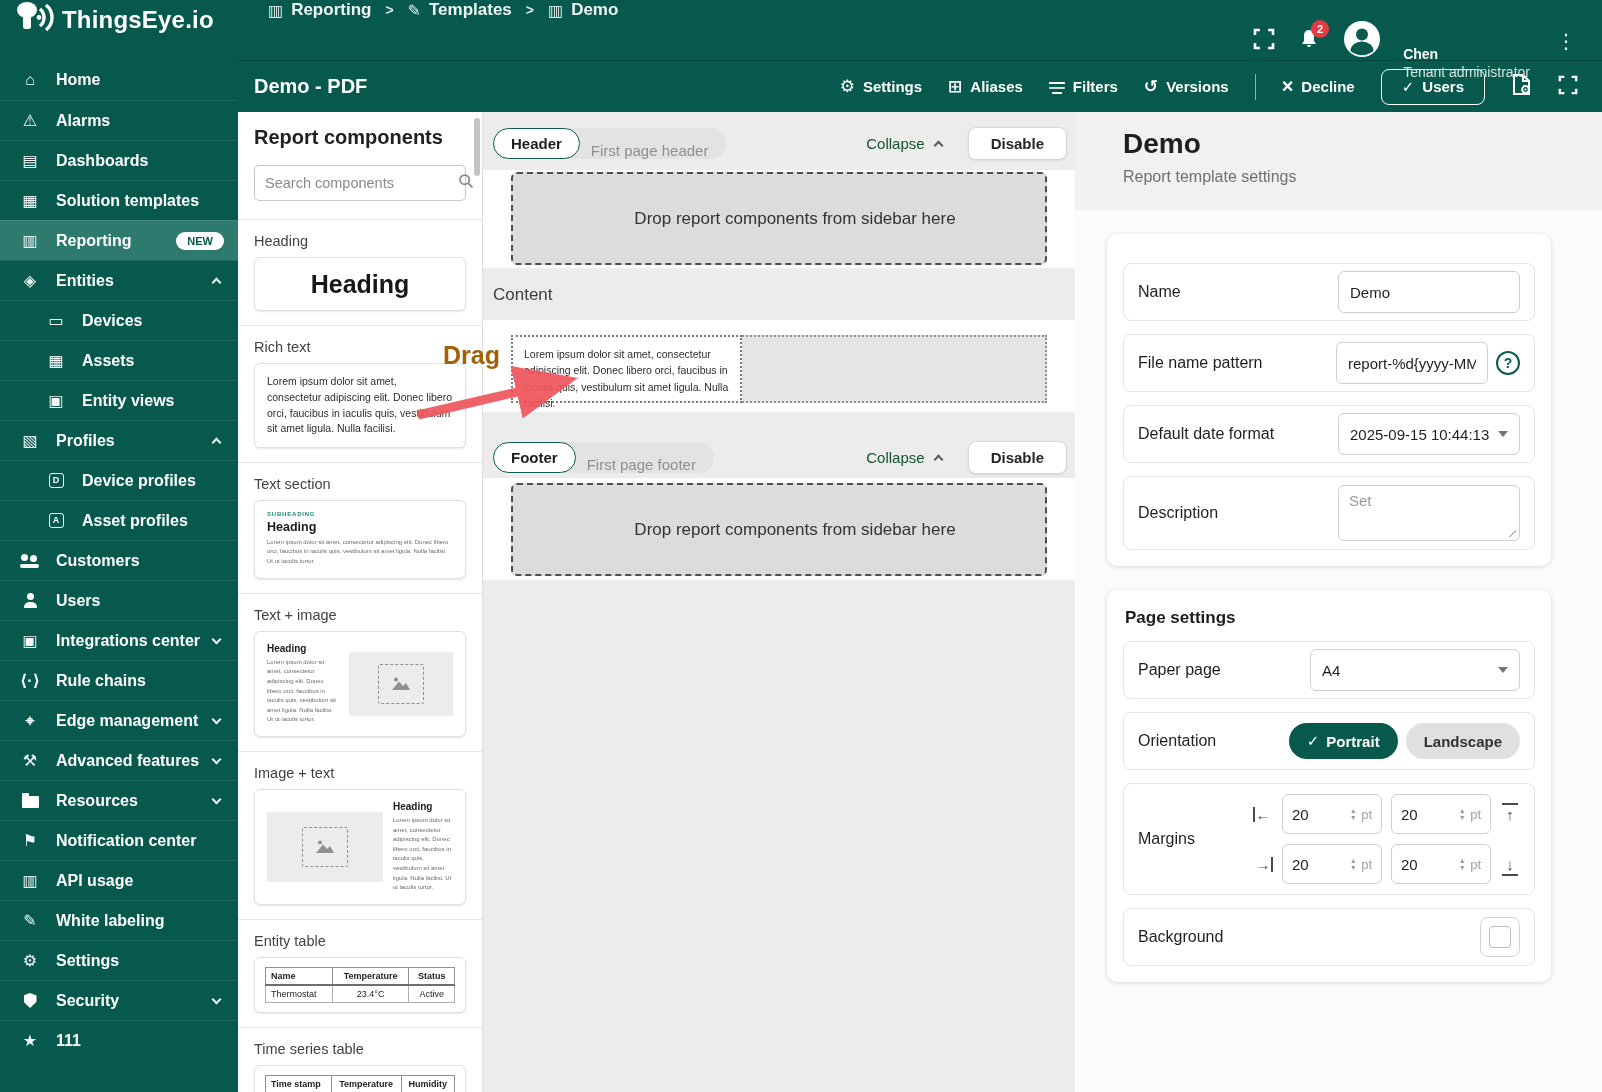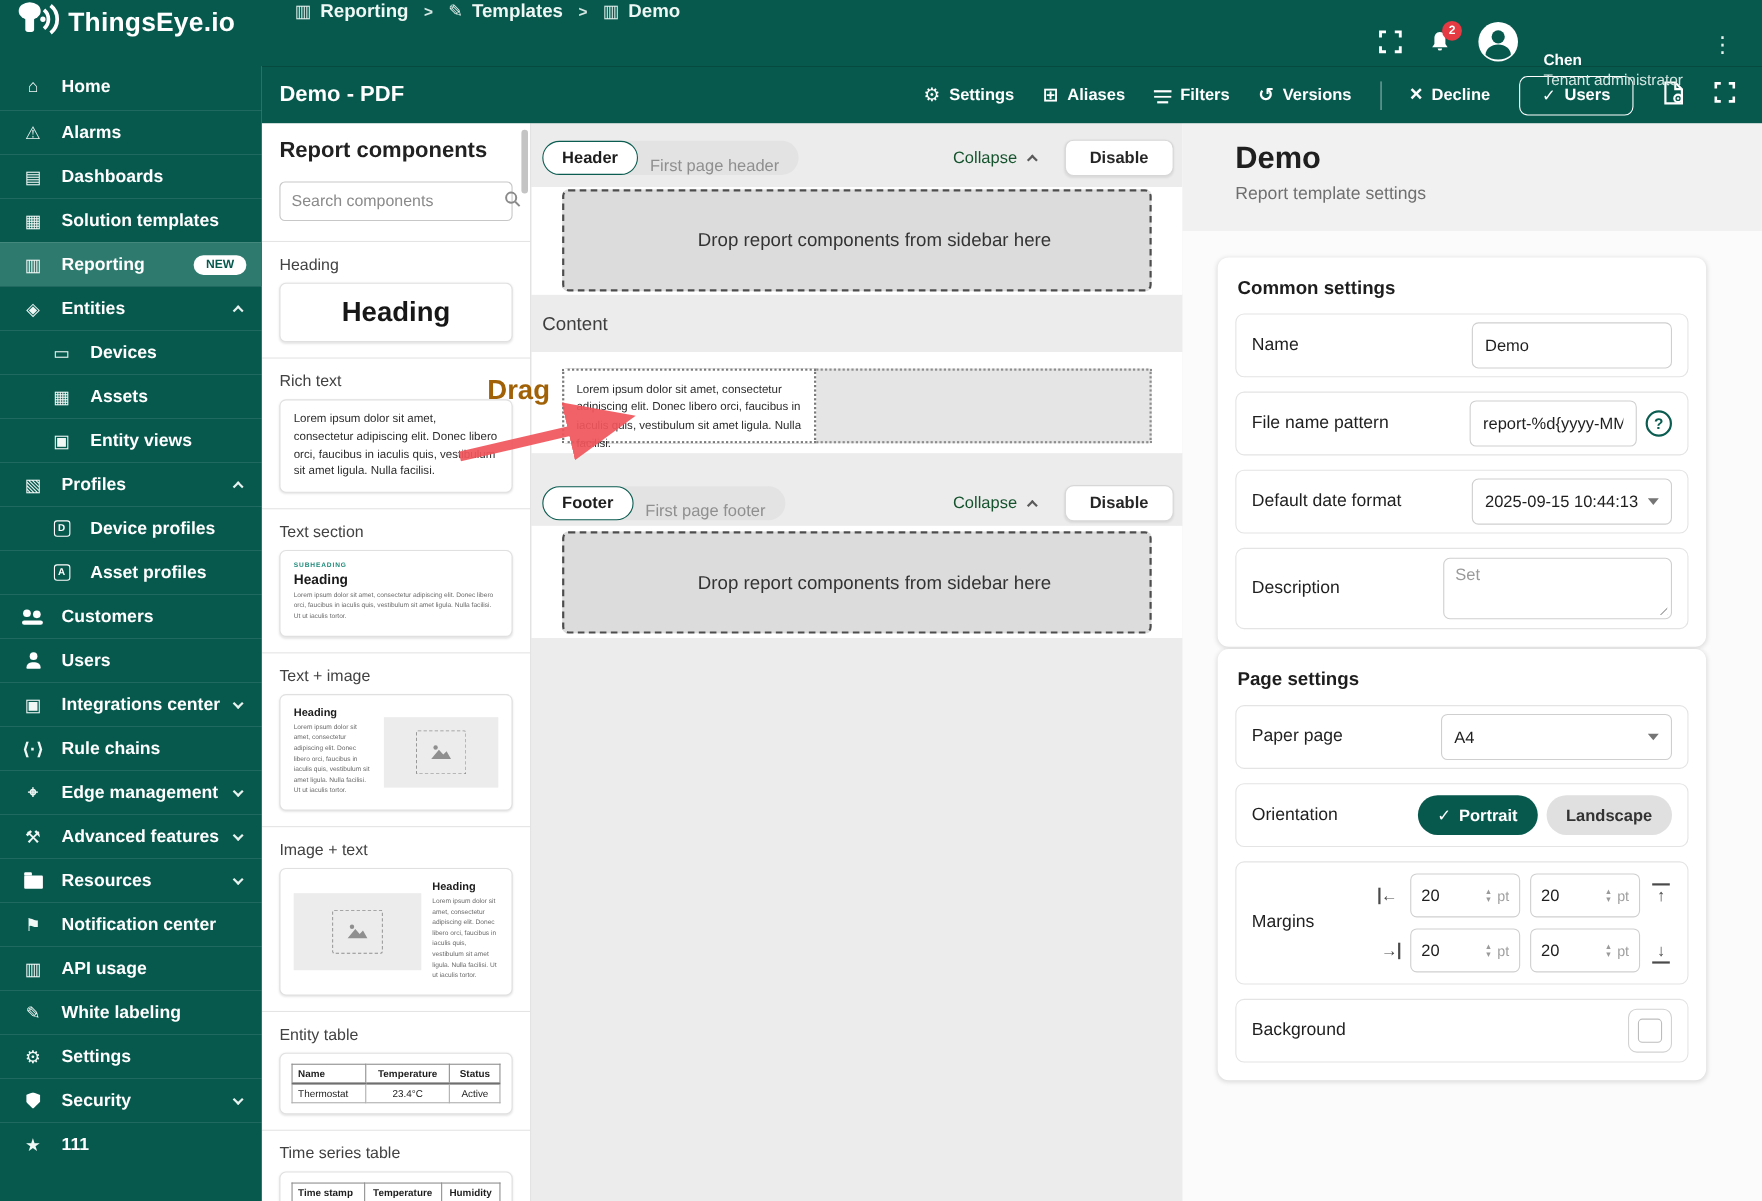--- a/index.html
+++ b/index.html
@@ -130,21 +130,21 @@
   .frow { border:1px solid #e4e4e4; border-radius:8px; display:flex; align-items:center; justify-content:space-between;
     padding:0 14px; height:58px; margin-top:13px; }
   .frow .flabel { font-size:16px; color:#1f1f1f; }
   .ibox { width:182px; height:42px; border:1px solid #cfcfcf; border-radius:6px; display:flex; align-items:center; padding:0 11px;
     font-size:15px; color:#1f1f1f; background:#fff; overflow:hidden; white-space:nowrap; }
   .ibox input { border:none; outline:none; width:100%; font-size:15px; color:#1f1f1f; font-family:inherit; }
   .help-circ { width:24px; height:24px; border:2px solid #0b5d51; border-radius:50%; color:#0b5d51; font-size:14px; font-weight:bold;
     display:flex; align-items:center; justify-content:center; margin-left:8px; cursor:pointer; flex:none; }
   .caret { width:0; height:0; border-left:5px solid transparent; border-right:5px solid transparent; border-top:6px solid #757575; margin-left:8px; }
   .sel { justify-content:space-between; cursor:pointer; }
-  .tarea { width:208px; height:56px; border:1px solid #cfcfcf; border-radius:6px; padding:6px 10px; position:relative; }
+  .tarea { width:182px; height:56px; border:1px solid #cfcfcf; border-radius:6px; padding:6px 10px; position:relative; }
   .tarea textarea { border:none; outline:none; resize:none; width:100%; height:100%; font-size:15px; font-family:inherit; color:#1f1f1f; background:transparent; }
   .tarea textarea::placeholder { color:#9a9a9a; }
   .resize-h { position:absolute; right:3px; bottom:3px; width:10px; height:10px;
     background:repeating-linear-gradient(135deg,#b5b5b5 0 1.5px,transparent 1.5px 4.5px);
     clip-path:polygon(100% 0,100% 100%,0 100%); }
   .frow-desc { height:74px; }
   .pill { border-radius:18px; padding:9px 18px; font-size:15px; font-weight:600; display:flex; align-items:center; gap:7px; cursor:pointer; }
   .pill-on { background:#07594e; color:#fff; }
   .pill-off { background:#e0e0e0; color:#333; }
   .frow-margins { height:112px; align-items:center; }
@@ -557,21 +557,20 @@
     <line x1="418" y1="415" x2="556" y2="383" stroke="#f0555c" stroke-width="9" marker-end="url(#ah)" opacity="0.92"></line>
   </svg>
 
   <div class="rpanel">
     <div class="rp-head">
       <div class="rp-title">Demo</div>
       <div class="rp-sub">Report template settings</div>
     </div>
 
     <div class="rcard" style="top:122px;">
-      <h3>Common settings</h3>
 
       <div class="frow">
         <span class="flabel">Name</span>
         <span class="ibox">
           <input type="text" value="Demo" style="">
         </span>
       </div>
 
       <div class="frow">
         <span class="flabel">File name pattern</span>

